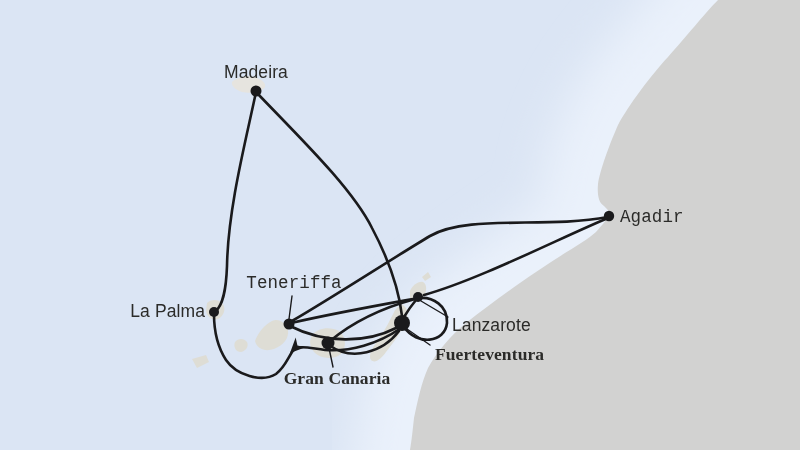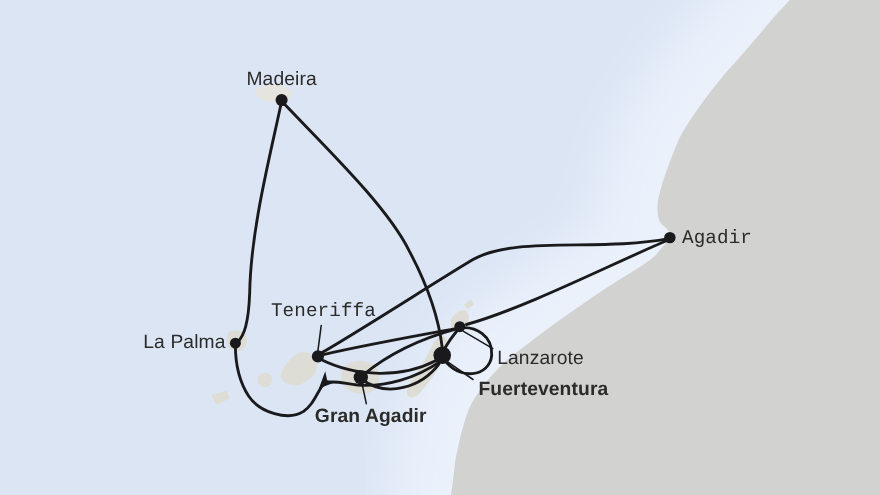--- a/index.html
+++ b/index.html
@@ -24,21 +24,21 @@
   .island{fill:var(--island);stroke:none;}
   .island.faint{fill:var(--island-faint);}
   .routes path{fill:none;stroke:var(--route);stroke-width:2.6;stroke-linecap:round;}
   .leaders line{stroke:var(--route);stroke-width:1.4;stroke-linecap:round;}
   .dots circle{fill:var(--route);}
   .arrowhead{fill:var(--route);}
   .port-label{
     position:absolute;white-space:nowrap;color:var(--text);
     font-size:17.5px;font-weight:400;letter-spacing:.1px;
   }
-  .port-label.bold{font-weight:700;}
+  .port-label.bold{font-weight:700;font-family:Liberation Serif, serif;}
   .anchor-center{transform:translate(-50%,-50%);}
   .anchor-left{transform:translate(0,-50%);}
   .anchor-right{transform:translate(-100%,-50%);text-align:center;}
 </style>
 </head>
 <body>
 
 <div class="stage">
   <svg width="800" height="450" viewBox="0 0 800 450">
     <defs>
@@ -98,14 +98,14 @@
       <circle cx="328" cy="343" r="6.5"></circle>
     </g>
   </svg>
 
   <div class="port-label anchor-center" style="left:256px;top:72px;">Madeira</div>
   <div class="port-label anchor-left" style="left:620px;top:217px;font-family:Liberation Mono, monospace;">Agadir</div>
   <div class="port-label anchor-right" style="left:205px;top:311px;">La Palma</div>
   <div class="port-label anchor-center" style="left:294px;top:283px;font-family:Liberation Mono, monospace;">Teneriffa</div>
   <div class="port-label anchor-left" style="left:452px;top:325px;">Lanzarote</div>
   <div class="port-label anchor-left bold" style="left:435px;top:354px;">Fuerteventura</div>
-  <div class="port-label anchor-center bold" style="left:337px;top:378px;">Gran Agadir</div>
+  <div class="port-label anchor-center bold" style="left:337px;top:378px;">Gran Canaria</div>
 </div>
 
 </body></html>

